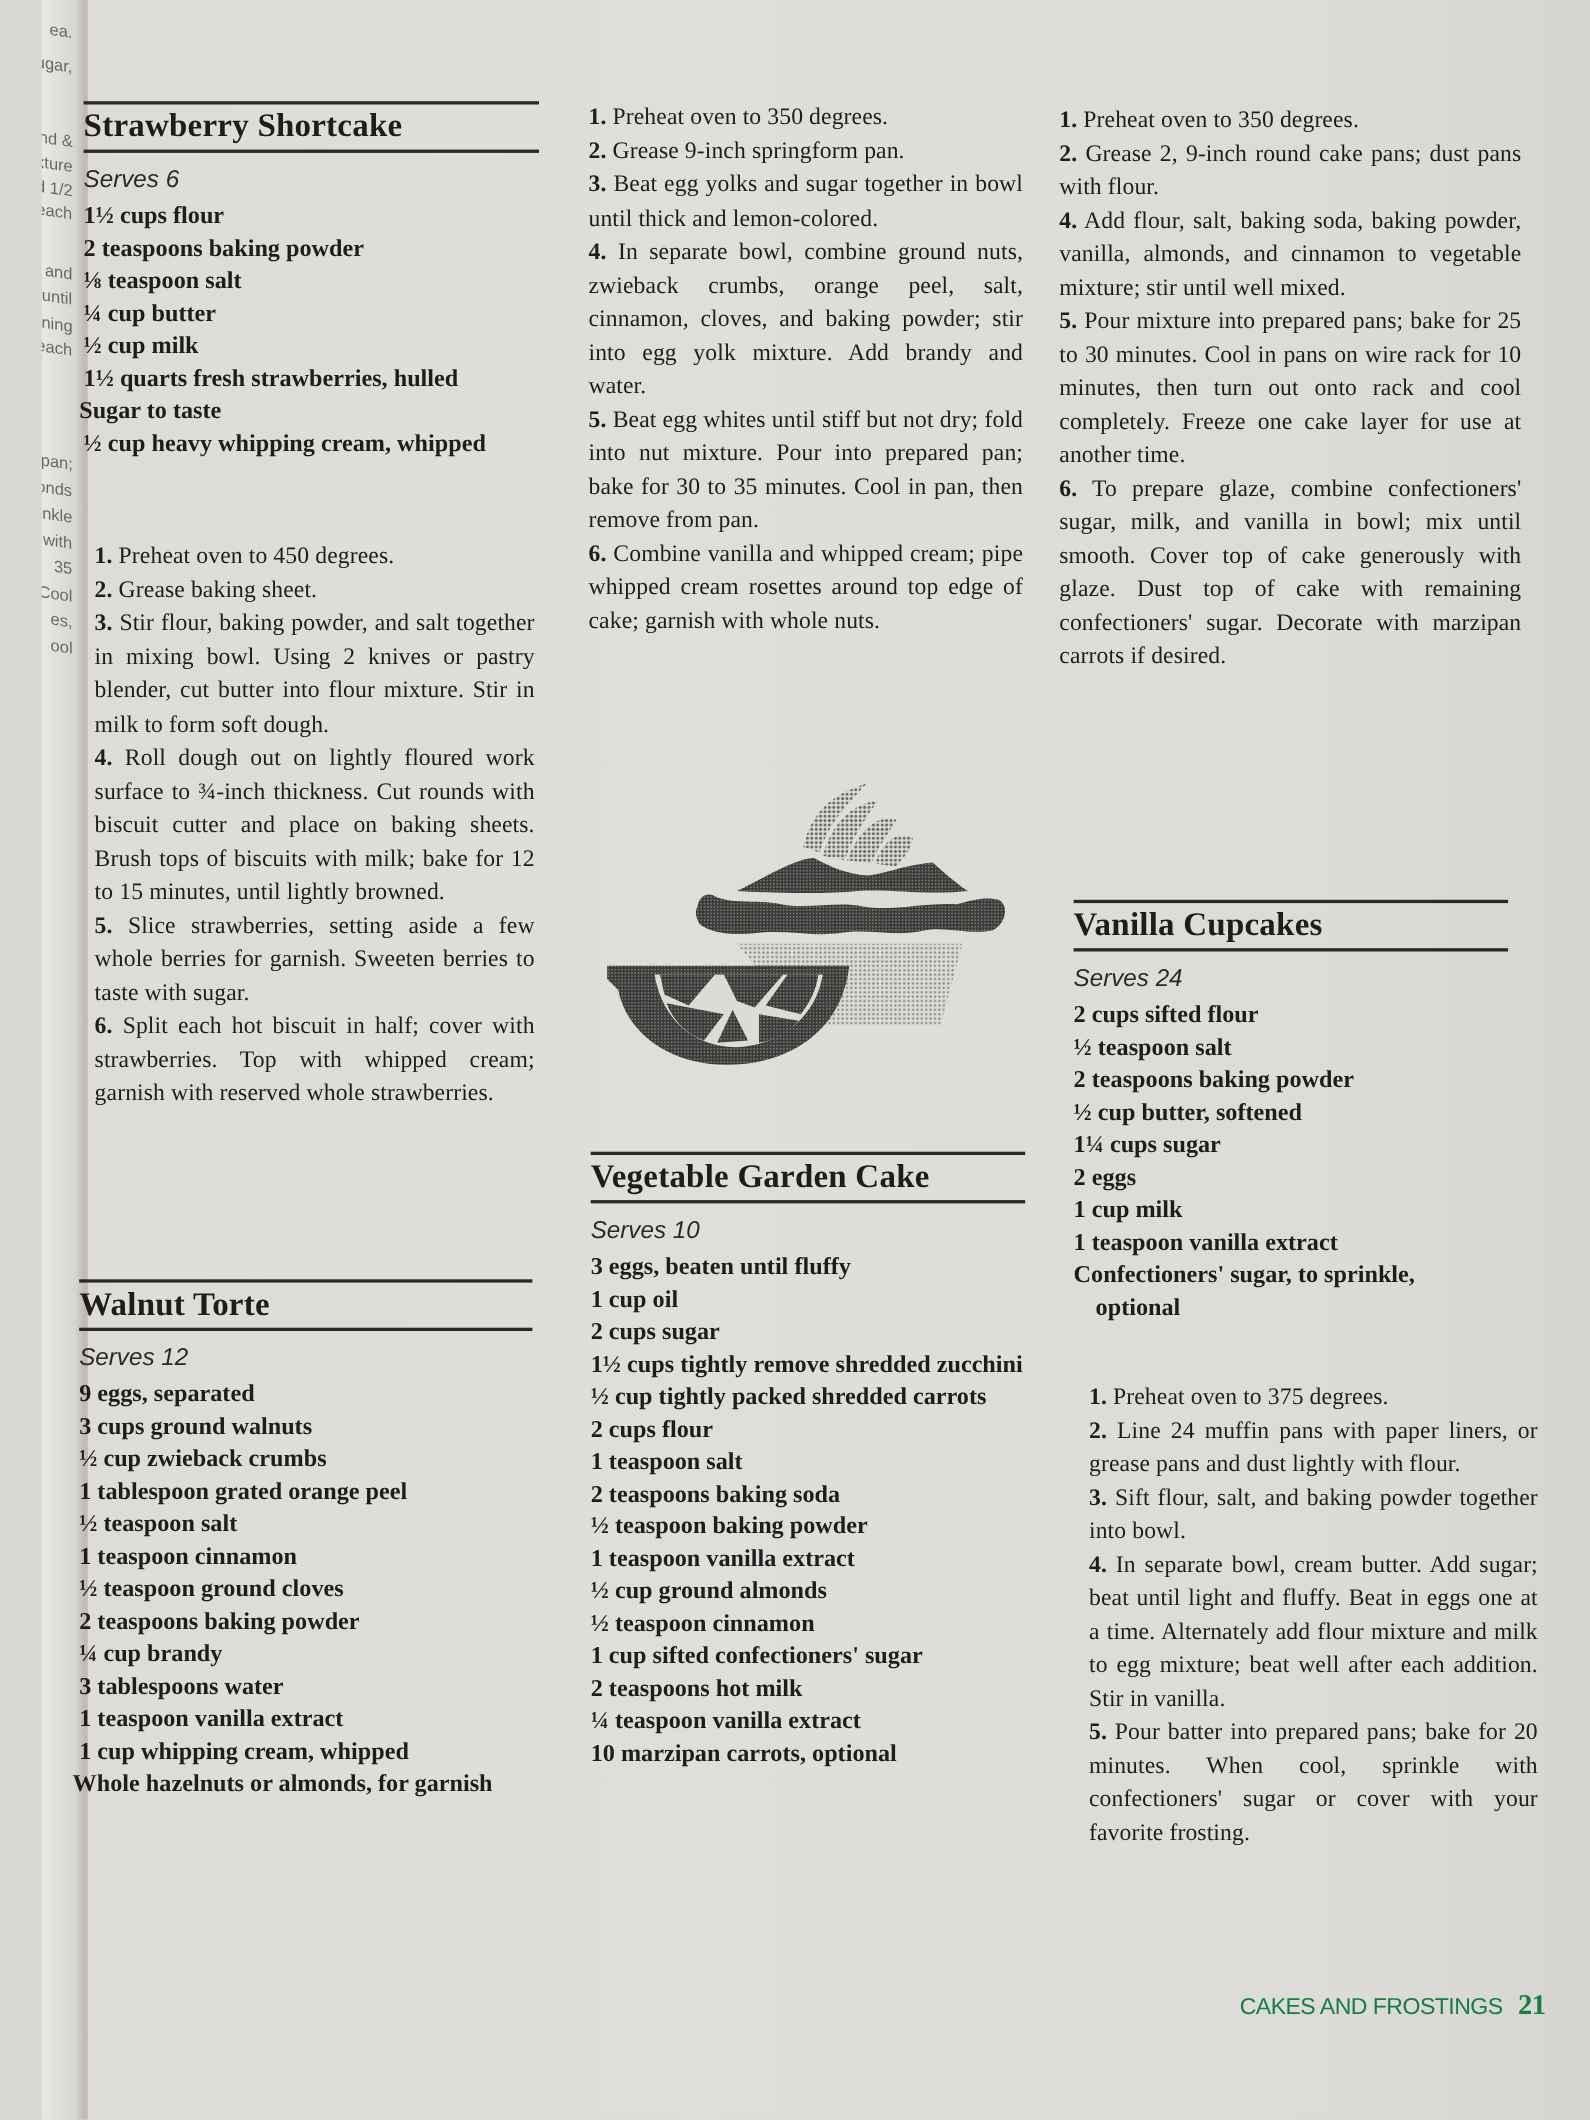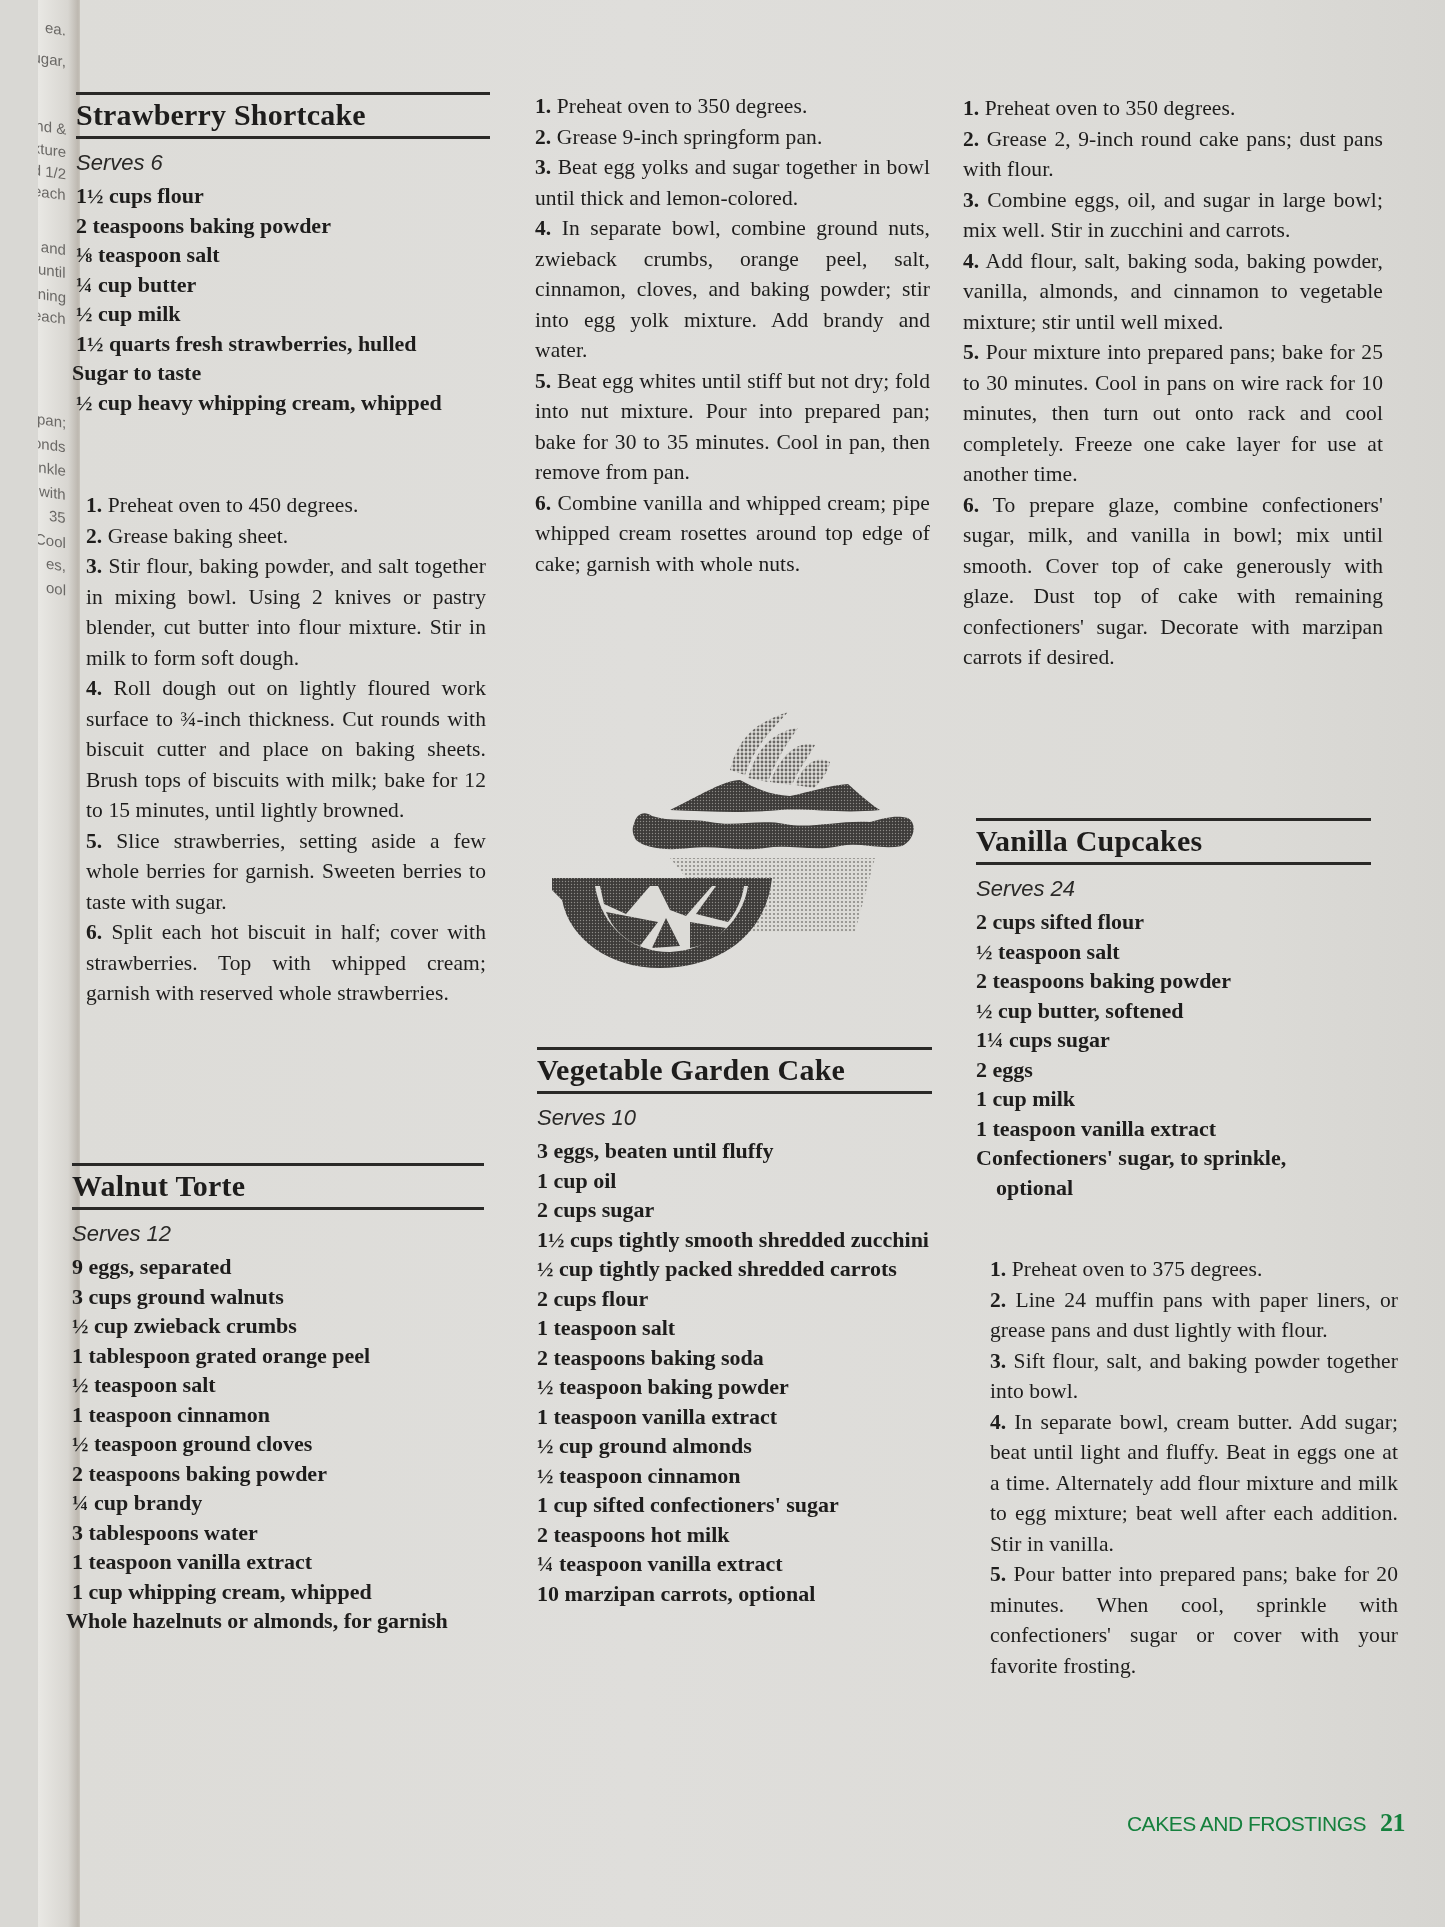--- a/index.html
+++ b/index.html
@@ -198,42 +198,41 @@
 
 <section class="col col2" style="top:1047px; left:537px; width:395px;">
   <div class="recipe-head">
     <div class="recipe-title">Vegetable Garden Cake</div>
   </div>
   <div class="serves">Serves 10</div>
   <ul class="ingredients">
     <li>3 eggs, beaten until fluffy</li>
     <li>1 cup oil</li>
     <li>2 cups sugar</li>
-    <li>1½ cups tightly smooth shredded zucchini</li>
+    <li>1½ cups tightly remove shredded zucchini</li>
     <li style="padding-right:20px">½ cup tightly packed shredded carrots</li>
     <li>2 cups flour</li>
     <li>1 teaspoon salt</li>
     <li>2 teaspoons baking soda</li>
     <li>½ teaspoon baking powder</li>
     <li>1 teaspoon vanilla extract</li>
     <li>½ cup ground almonds</li>
     <li>½ teaspoon cinnamon</li>
   </ul>
   <ul class="ingredients">
     <li>1 cup sifted confectioners' sugar</li>
     <li>2 teaspoons hot milk</li>
     <li>¼ teaspoon vanilla extract</li>
     <li>10 marzipan carrots, optional</li>
   </ul>
 </section>
 
 <section class="col col3 steps" style="top:93px;">
   <p><span class="num">1.</span> <span>Preheat oven to 350 degrees.</span></p>
   <p><span class="num">2.</span> <span>Grease 2, 9-inch round cake pans; dust pans with flour.</span></p>
-  <p><span class="num">3.</span> <span>Combine eggs, oil, and sugar in large bowl; mix well. Stir in zucchini and carrots.</span></p>
   <p><span class="num">4.</span> <span>Add flour, salt, baking soda, baking powder, vanilla, almonds, and cinnamon to vegetable mixture; stir until well mixed.</span></p>
   <p><span class="num">5.</span> <span>Pour mixture into prepared pans; bake for 25 to 30 minutes. Cool in pans on wire rack for 10 minutes, then turn out onto rack and cool completely. Freeze one cake layer for use at another time.</span></p>
   <p><span class="num">6.</span> <span>To prepare glaze, combine confectioners' sugar, milk, and vanilla in bowl; mix until smooth. Cover top of cake generously with glaze. Dust top of cake with remaining confectioners' sugar. Decorate with marzipan carrots if desired.</span></p>
 </section>
 
 <section class="col col3" style="top:818px; left:976px; width:395px;">
   <div class="recipe-head">
     <div class="recipe-title">Vanilla Cupcakes</div>
   </div>
   <div class="serves">Serves 24</div>

